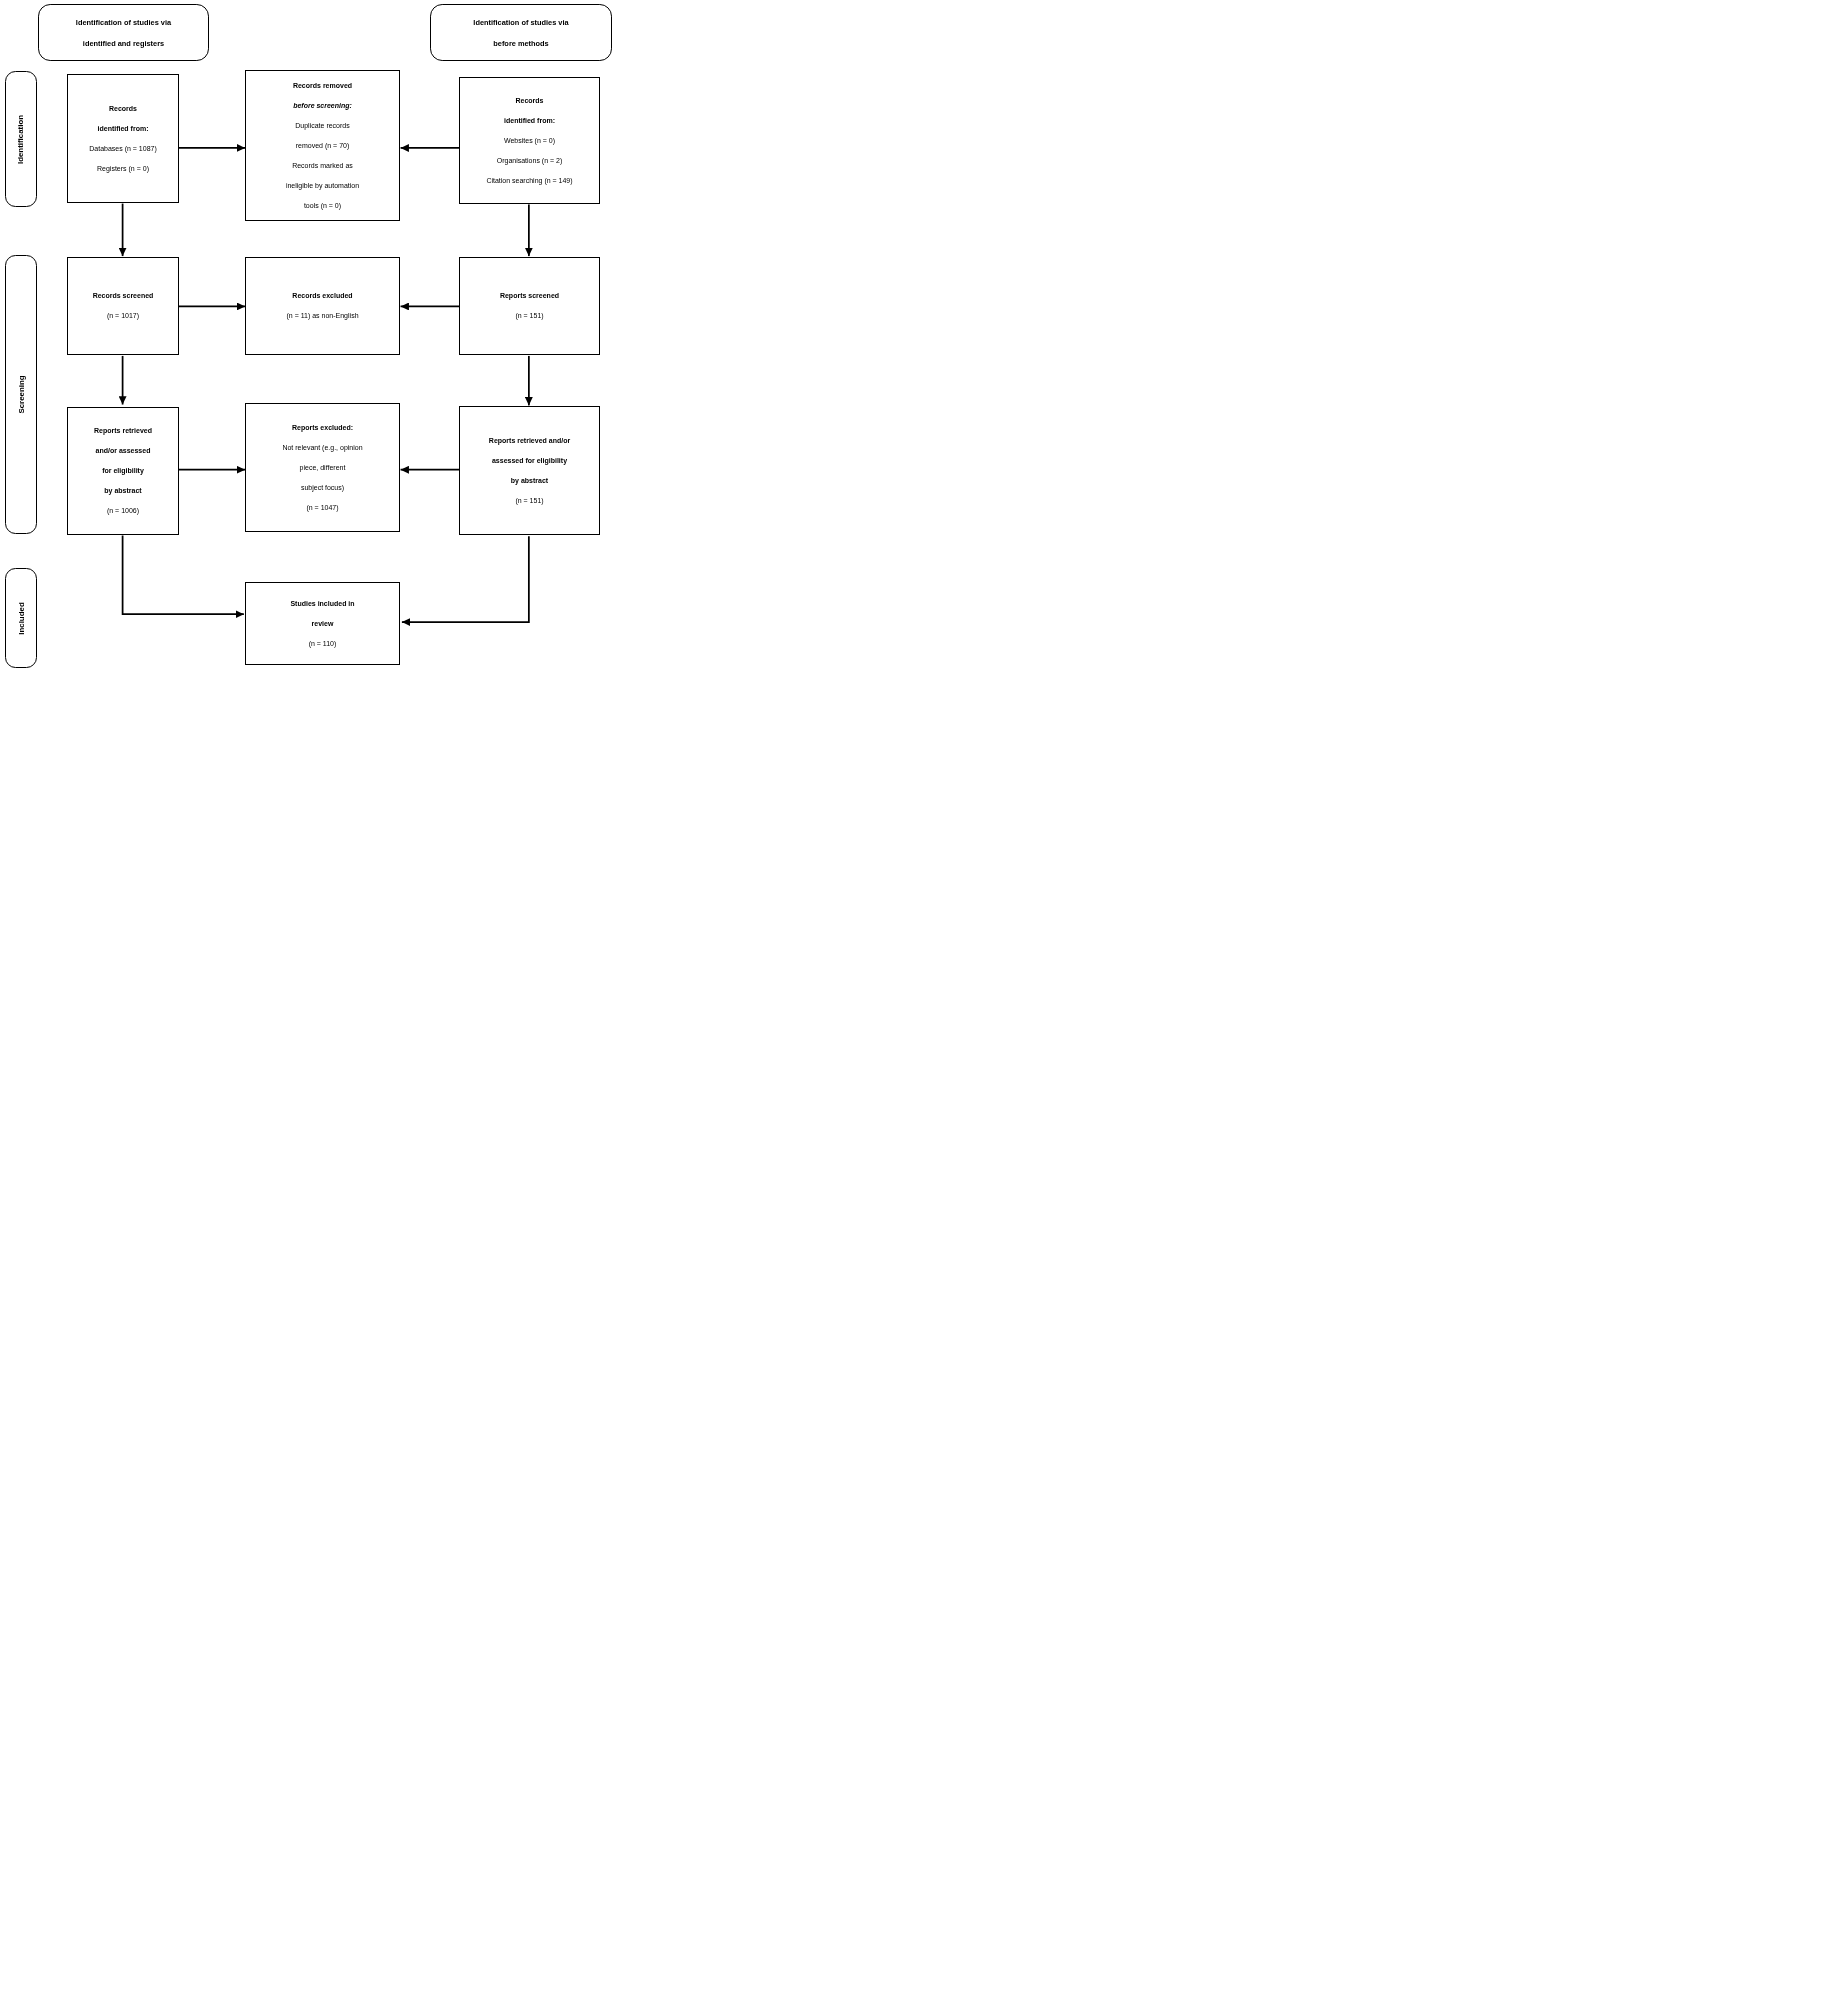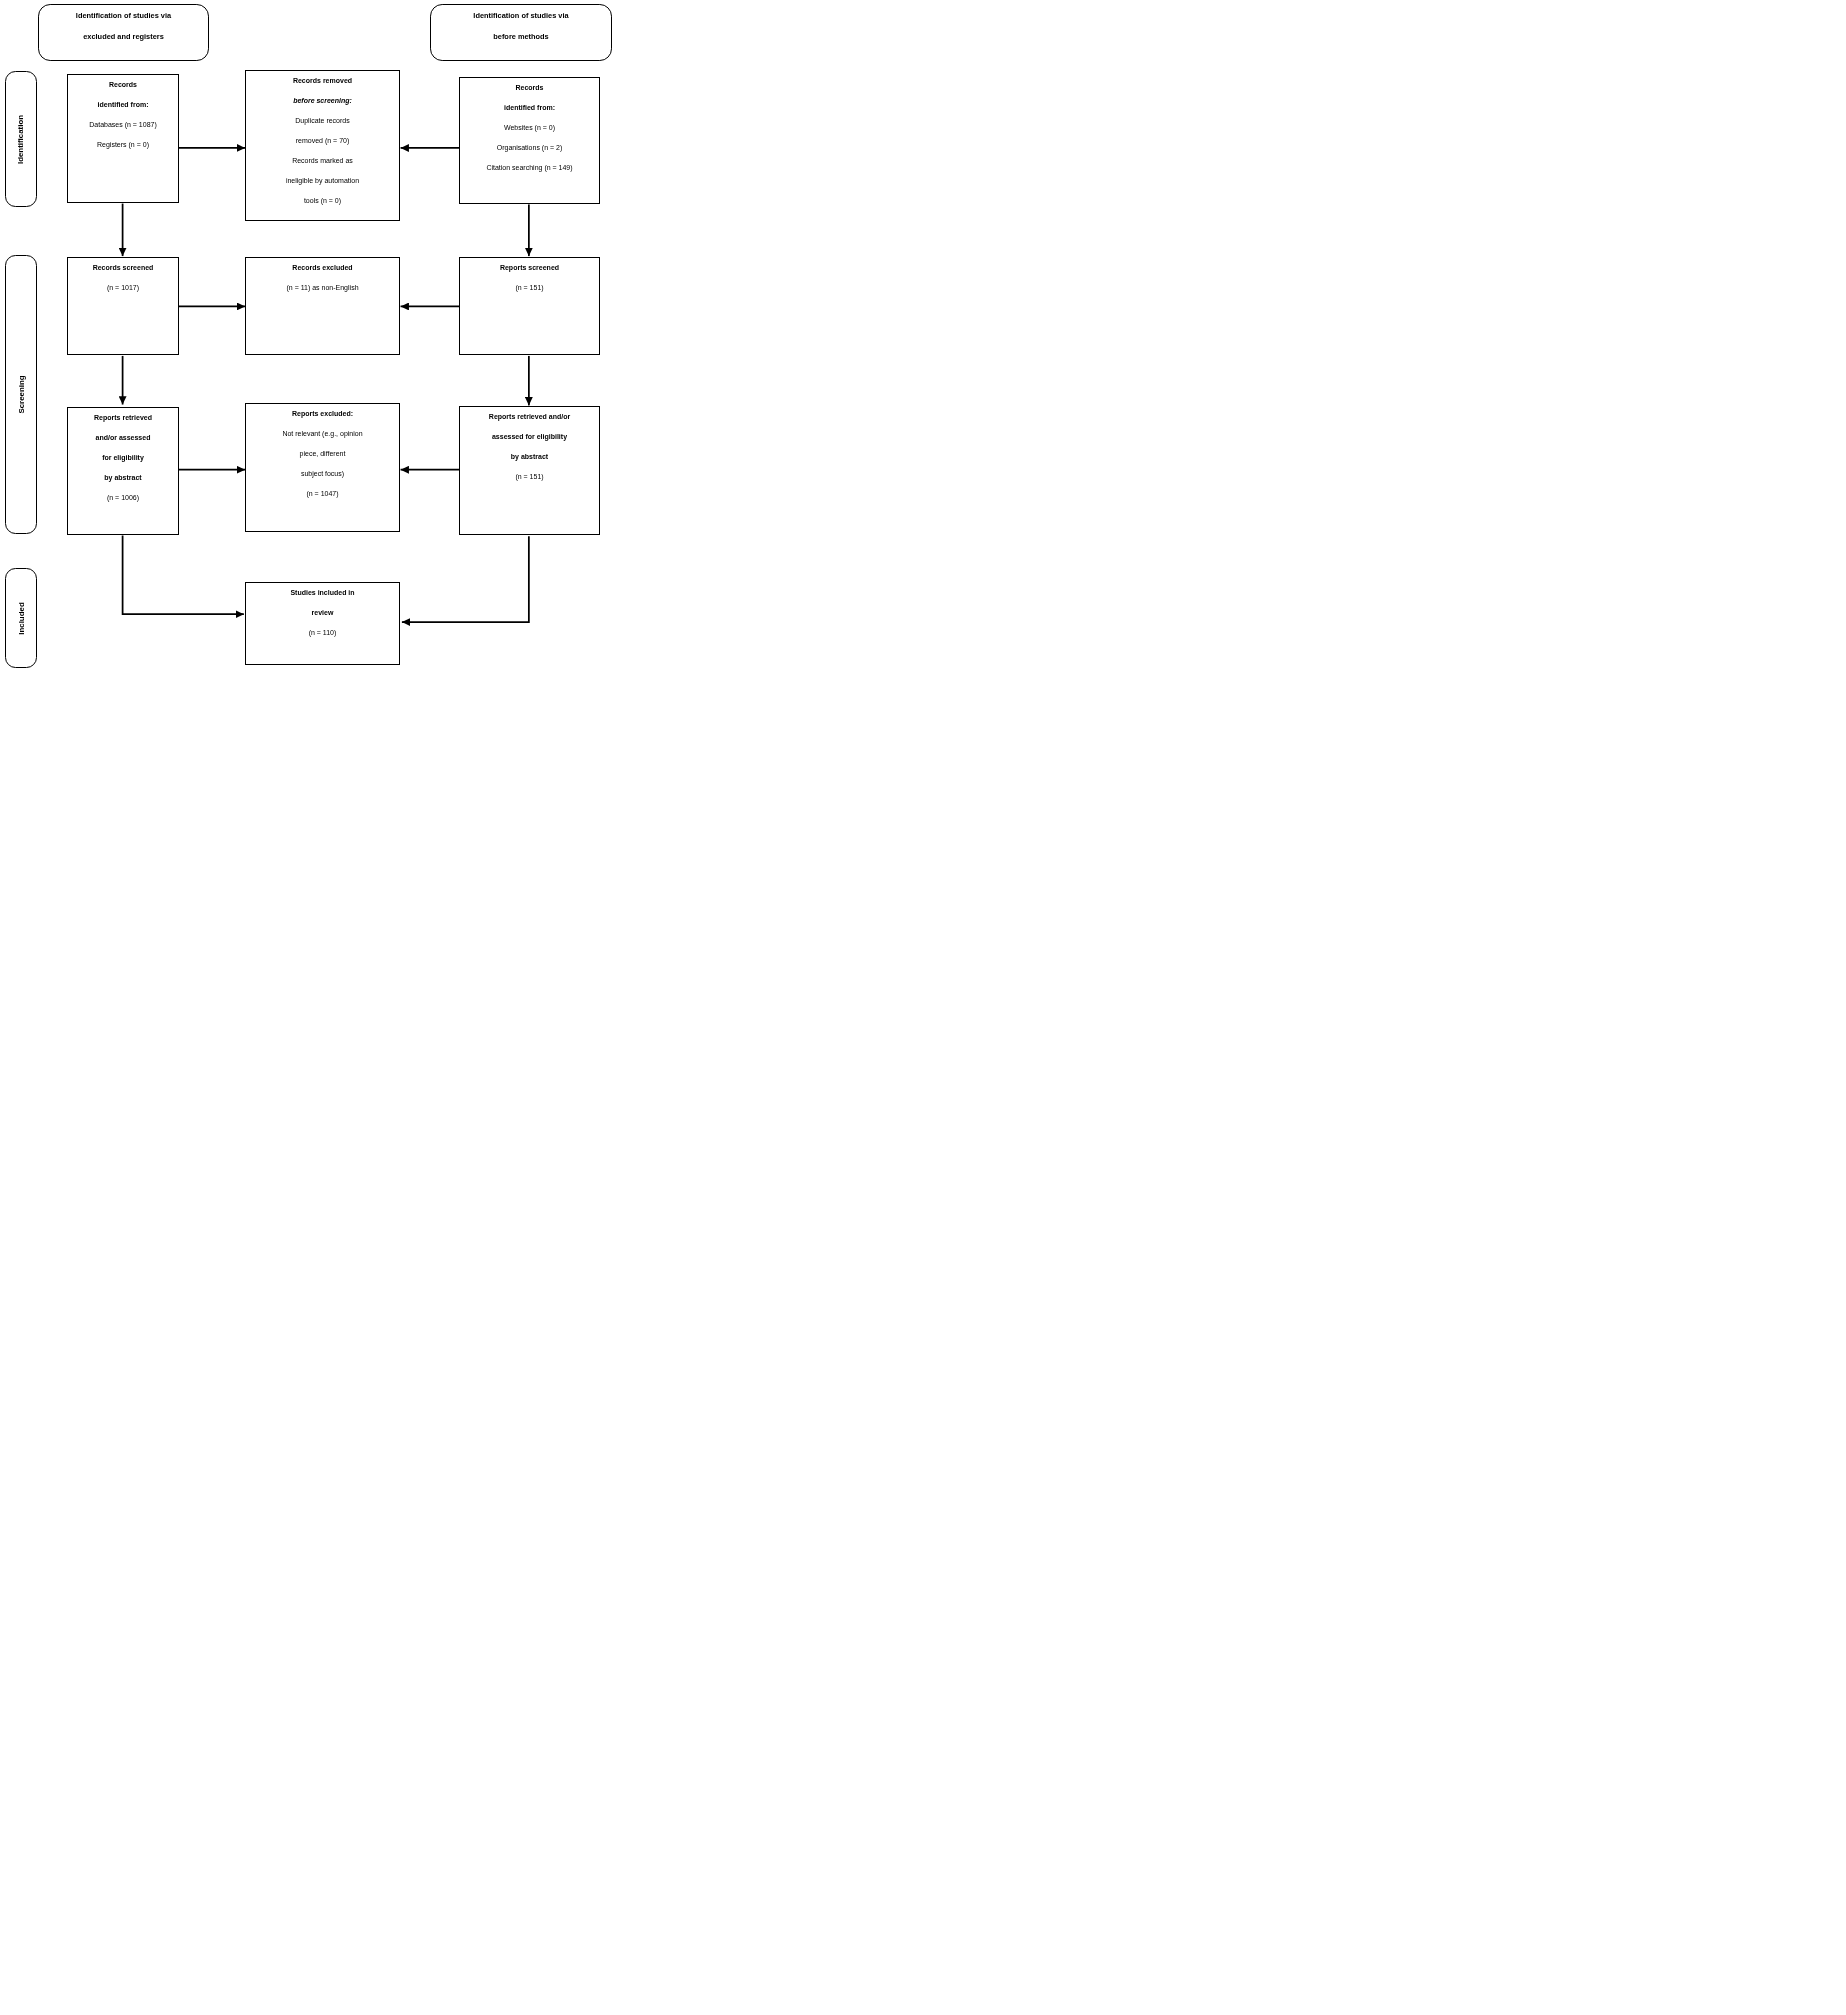--- a/index.html
+++ b/index.html
@@ -9,21 +9,21 @@
     background:#ffffff;
     font-family:"Liberation Sans","DejaVu Sans",sans-serif;
     color:#000;
   }
   .box{
     position:absolute;
     border:1.7px solid #000;
     background:#fff;
     box-sizing:border-box;
     display:flex;flex-direction:column;
-    justify-content:flex-start;align-items:center;
+    justify-content:center;align-items:center;
     text-align:center;
     font-size:7px;
     line-height:20px;
     padding:0 2.6px;
   }
   .rounded{border-radius:12.2px;}
   .header-box{
     font-weight:bold;
     font-size:7.4px;
     line-height:21px;
@@ -71,21 +71,21 @@
     <path d="M280,813 V924" marker-end="url(#ah)"></path>
     <path d="M1208,813 V926" marker-end="url(#ah)"></path>
     <path d="M408,1073 H560" marker-end="url(#ah)"></path>
     <path d="M1050,1073 H915" marker-end="url(#ah)"></path>
     <path d="M280,1223 V1403 H557" marker-end="url(#ah)"></path>
     <path d="M1208,1225 V1421 H918" marker-end="url(#ah)"></path>
   </svg>
 
   <div class="box rounded header-box" style="left:38px;top:4.4px;width:171px;height:57px;">
       <div class="line">Identification of studies via</div>
-      <div class="line">excluded and registers</div>
+      <div class="line">identified and registers</div>
     </div>
   <div class="box rounded header-box" style="left:430px;top:4.4px;width:182px;height:57px;">
       <div class="line">Identification of studies via</div>
       <div class="line">before methods</div>
     </div>
 
   <div class="side-box" style="left:4.8px;top:71px;width:32px;height:136px;">
     <span class="rot">Identification</span>
   </div>
   <div class="side-box" style="left:4.8px;top:255px;width:32px;height:279px;">

